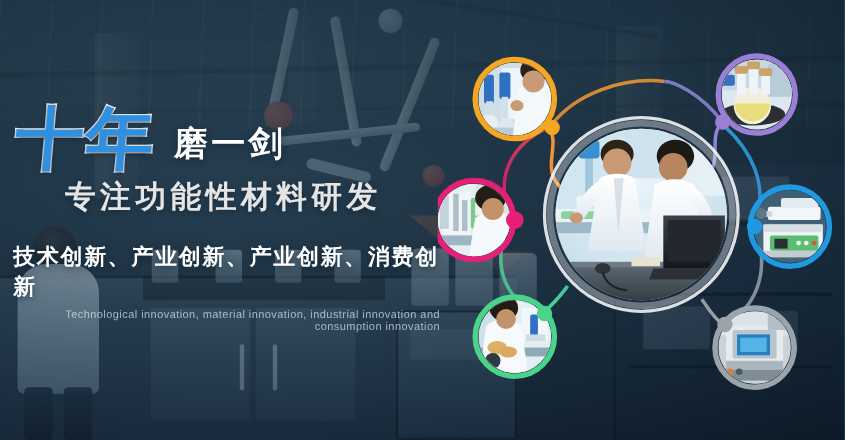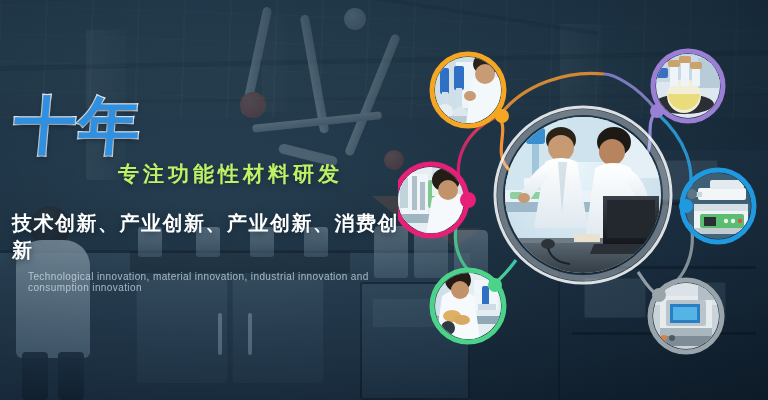--- a/index.html
+++ b/index.html
@@ -188,35 +188,36 @@
     paint-order:stroke fill;
     text-shadow:0 2px 5px rgba(10,28,44,.55);
     transform:skewX(-5deg);
   }
   .headline{
     font-size:31px; font-weight:700; color:#ffffff;
     letter-spacing:3px; margin-left:16px; margin-bottom:4px;
     text-shadow:0 2px 6px rgba(10,28,44,.6);
   }
   .line-2{
-    margin-top:4px; padding-left:118px;
-    font-size:21px; font-weight:700; color:#bef264;
+    margin-top:4px; padding-left:59px;
+    font-size:28px; font-weight:700; color:#e5e5e5;
     letter-spacing:4px;
     text-shadow:0 2px 6px rgba(10,28,44,.6);
   }
   .line-3{
     margin-top:22px; padding-left:12px;
     font-size:20px; font-weight:700; color:#ffffff;
     letter-spacing:1.5px;
     text-shadow:0 2px 6px rgba(10,28,44,.6);
   }
   .line-4{
-    margin-top:7px; padding-left:28px;
+    margin-top:7px; padding-left:6px;
     font-size:10px; font-weight:400; color:rgba(214,228,238,.72);
     letter-spacing:.4px;
+    text-align:right;
   }
 
   
   .diagram{ position:absolute; left:398px; top:28px; width:370px; height:350px; }
   .diagram svg{ width:100%; height:100%; display:block; }
 </style>
 </head>
 <body>
 
 <div id="banner">
@@ -279,20 +280,21 @@
       <span class="leg l1"></span>
         <span class="leg l2"></span>
     </div>
   </div>
 
   <div class="bg-layer bg-tint"></div>
 
   <div class="text-block">
     <div class="line-1">
       <span class="kanji">十年</span>
+      <span class="headline">磨一剑</span>
     </div>
     <div class="line-2">专注功能性材料研发</div>
     <div class="line-3">技术创新、产业创新、产业创新、消费创新</div>
     <div class="line-4">Technological innovation, material innovation, industrial innovation and consumption innovation</div>
   </div>
 
   <div class="diagram">
   <svg viewBox="0 0 370 350" xmlns="http://www.w3.org/2000/svg">
     <defs>
 

